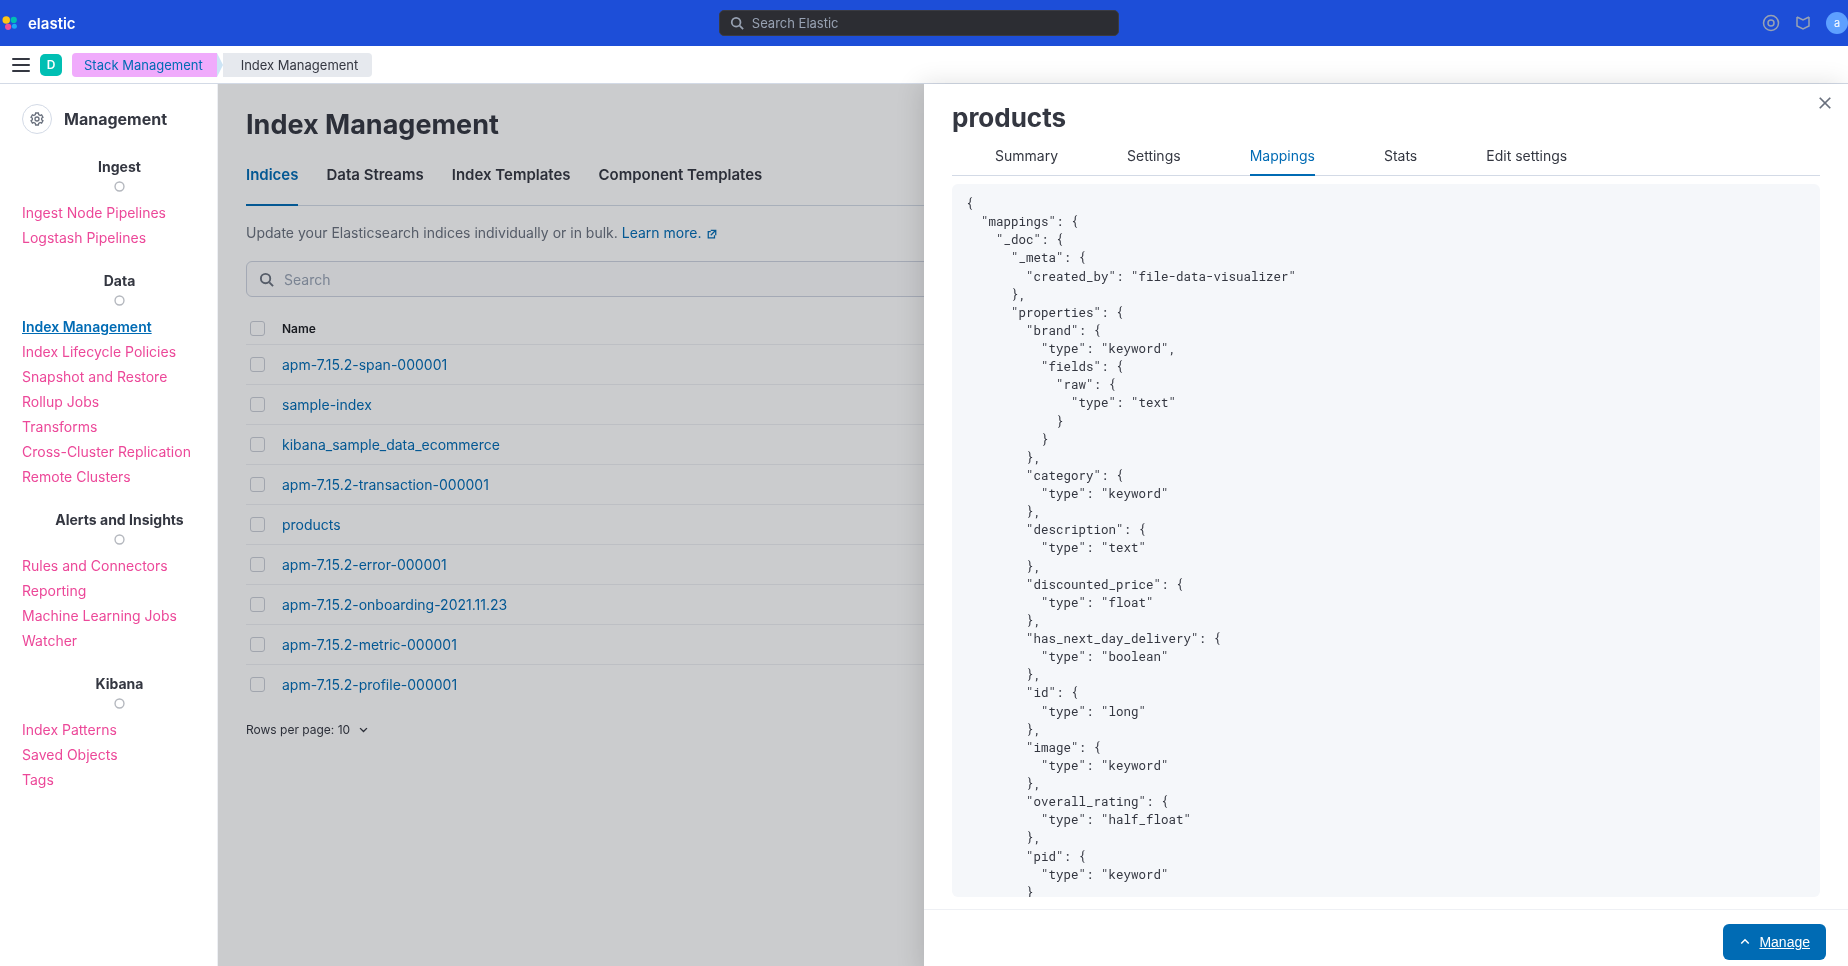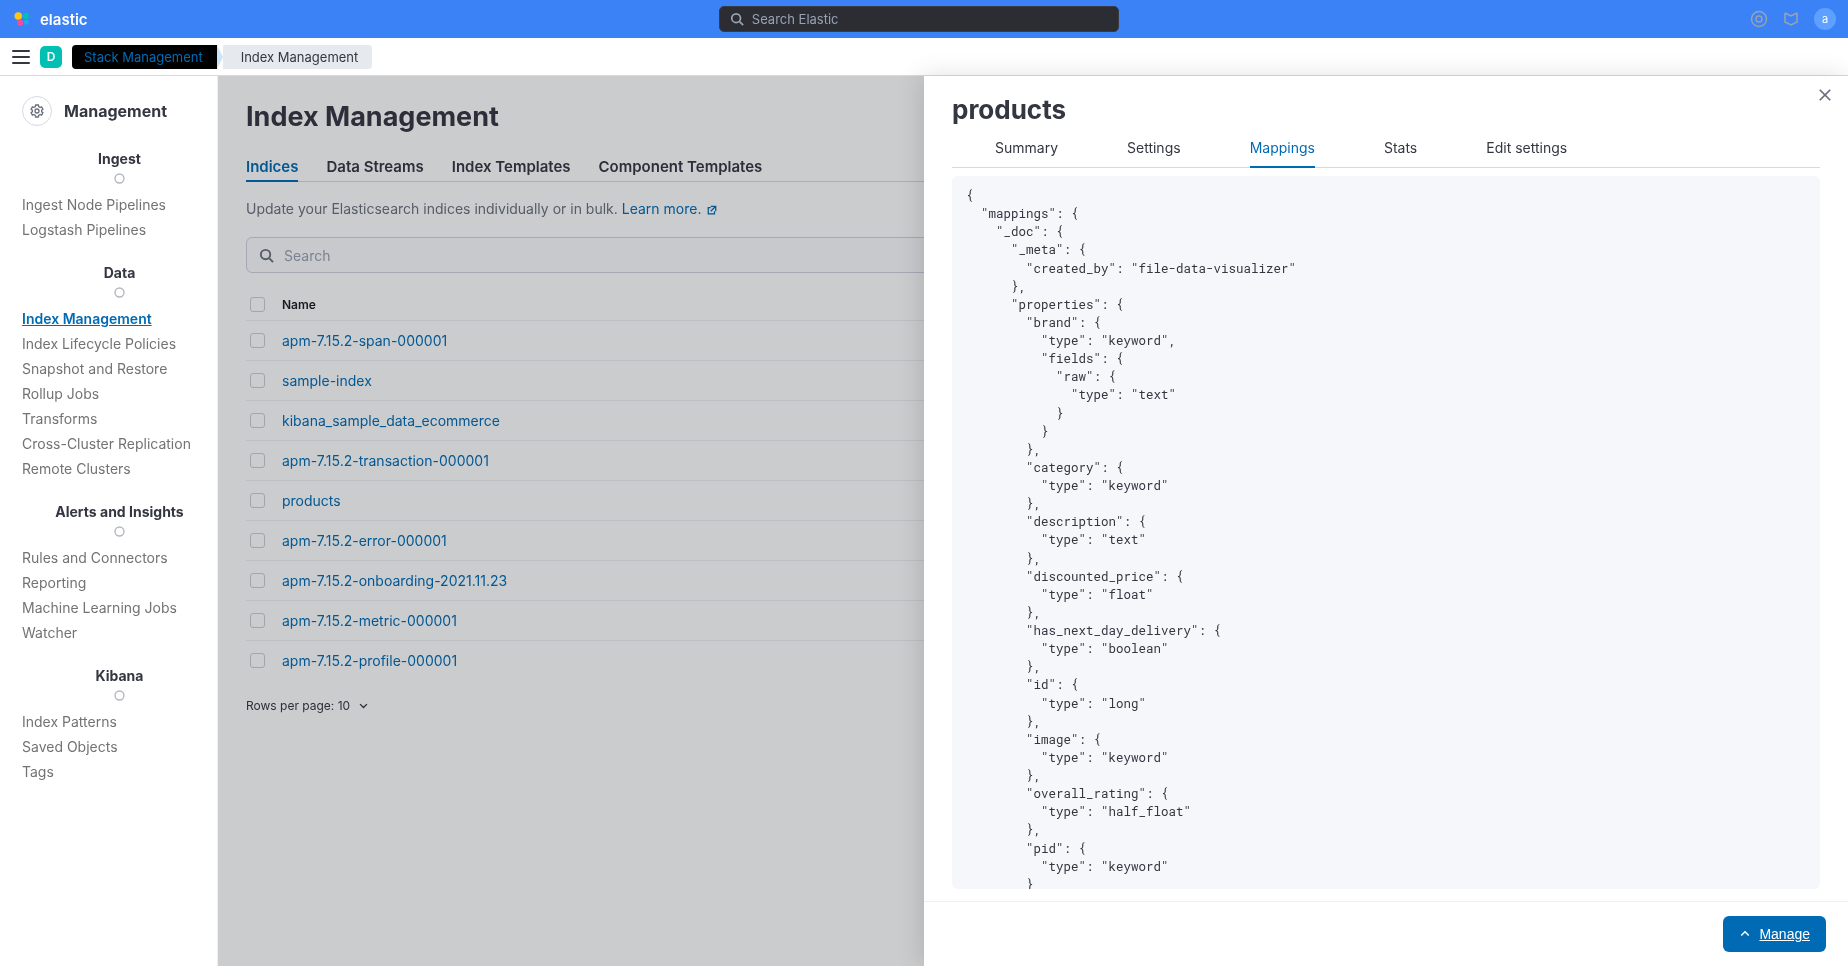--- a/index.html
+++ b/index.html
@@ -1,60 +1,60 @@
 <!DOCTYPE html>
 <html><head>
 <meta charset="utf-8">
 <style>
 * { box-sizing: border-box; margin: 0; padding: 0; }
 body { font-family: Inter, "Helvetica Neue", Arial, sans-serif; font-size: 14px; color: #343741; background: #fff; overflow-x: hidden; }
 
 
-.top-header { background: #3b82f6; height: 38px; display: flex; align-items: center; padding: 0 12px; color: #fff; }
+.top-header { background: #1d4ed8; height: 46px; display: flex; align-items: center; padding: 0 0; color: #fff; }
 .logo-wrap { display: flex; align-items: center; gap: 8px; }
 .logo-svg { width: 20px; height: 20px; }
 .logo-text { font-weight: 600; font-size: 15px; color: #fff; }
 .header-search-wrap { flex: 1; display: flex; justify-content: center; }
 .header-search { background: #2c2d33; border: 1px solid #3a3b42; border-radius: 5px; width: 400px; height: 26px; display: flex; align-items: center; padding: 0 10px; color: #98A2B3; font-size: 13px; }
 .header-search svg { width: 14px; height: 14px; margin-right: 8px; }
 .header-right { display: flex; align-items: center; gap: 14px; }
 .header-icon-btn { color: #98A2B3; cursor: pointer; display: flex; }
 .avatar { width: 22px; height: 22px; border-radius: 50%; background: #5ea0ff; color: #fff; font-size: 11px; display: flex; align-items: center; justify-content: center; }
 
 
 .sub-header { height: 38px; border-bottom: 1px solid #d3dae6; display: flex; align-items: center; padding: 0 12px; gap: 10px; }
 .hamburger { width: 18px; height: 14px; display: flex; flex-direction: column; justify-content: space-between; cursor: pointer; }
 .hamburger span { height: 2px; background: #343741; border-radius: 1px; }
 .space-badge { width: 22px; height: 22px; background: #00bfb3; color: #fff; border-radius: 5px; display: flex; align-items: center; justify-content: center; font-size: 12px; font-weight: 600; }
 .breadcrumbs { display: flex; align-items: center; gap: 0; }
 .crumb { height: 24px; display: flex; align-items: center; padding: 0 14px 0 18px; font-size: 13px; position: relative; }
-.crumb.c1 { background: #000000; color: #006bb4; border-radius: 4px 0 0 4px; padding-left: 12px; }
+.crumb.c1 { background: #f0abfc; color: #006bb4; border-radius: 4px 0 0 4px; padding-left: 12px; }
 .crumb.c2 { background: #e6e9ee; color: #343741; border-radius: 0 4px 4px 0; margin-left: 6px; }
 .crumb.c1::after { content: ""; position: absolute; right: -6px; top: 0; width: 0; height: 0; border-top: 12px solid transparent; border-bottom: 12px solid transparent; border-left: 6px solid #cce4f5; z-index: 2; }
 .crumb.c2::before { content: ""; position: absolute; left: -6px; top: 0; width: 0; height: 0; border-top: 12px solid transparent; border-bottom: 12px solid transparent; border-left: 6px solid #fff; }
 
 
 .layout { display: flex; height: calc(100vh - 76px); position: relative; }
 
 
 .sidebar { width: 218px; border-right: 1px solid #edeff3; padding: 20px 0 20px 22px; overflow-y: auto; }
 .sidebar-header { display: flex; align-items: center; gap: 12px; margin-bottom: 24px; }
 .mgmt-icon { width: 30px; height: 30px; border: 1px solid #d3dae6; border-radius: 50%; display: flex; align-items: center; justify-content: center; }
 .sidebar-header h2 { font-size: 16px; font-weight: 700; }
 .sb-section { margin-bottom: 22px; }
 .sb-title { font-size: 14px; font-weight: 700; display: flex; align-items: center; gap: 6px; margin-bottom: 8px; flex-direction: column; }
 .sb-title svg { opacity: 0.5; }
-.sb-item { font-size: 14px; color: #737373; padding: 4px 0; cursor: pointer; }
+.sb-item { font-size: 14px; color: #ec4899; padding: 4px 0; cursor: pointer; }
 .sb-item.active { color: #006bb4; font-weight: 600; text-decoration: underline; }
 
 
 .main { flex: 1; padding: 24px 28px; position: relative; }
 .main h1 { font-size: 27px; font-weight: 700; margin-bottom: 24px; }
 .tabs-row { display: flex; gap: 28px; border-bottom: 1px solid #d3dae6; margin-bottom: 18px; }
-.tab { padding-bottom: 4px; font-size: 15px; font-weight: 600; color: #343741; cursor: pointer; }
+.tab { padding-bottom: 20px; font-size: 15px; font-weight: 600; color: #343741; cursor: pointer; }
 .tab.active { color: #006bb4; border-bottom: 2px solid #006bb4; margin-bottom: -1px; }
 .desc-line { color: #69707d; font-size: 14px; margin-bottom: 20px; display: flex; align-items: center; gap: 4px; }
 .desc-line a { color: #006bb4; text-decoration: none; }
 .search-box { border: 1px solid #cdd3df; border-radius: 6px; height: 36px; display: flex; align-items: center; padding: 0 12px; color: #98A2B3; margin-bottom: 16px; background: #fbfcfd; }
 .search-box svg { margin-right: 10px; }
 
 
 .tbl { width: 100%; }
 .tbl-head, .tbl-row { display: grid; grid-template-columns: 36px 1fr 170px 170px; align-items: center; }
 .tbl-head { font-size: 12px; font-weight: 600; color: #1a1c21; padding: 8px 0; }

